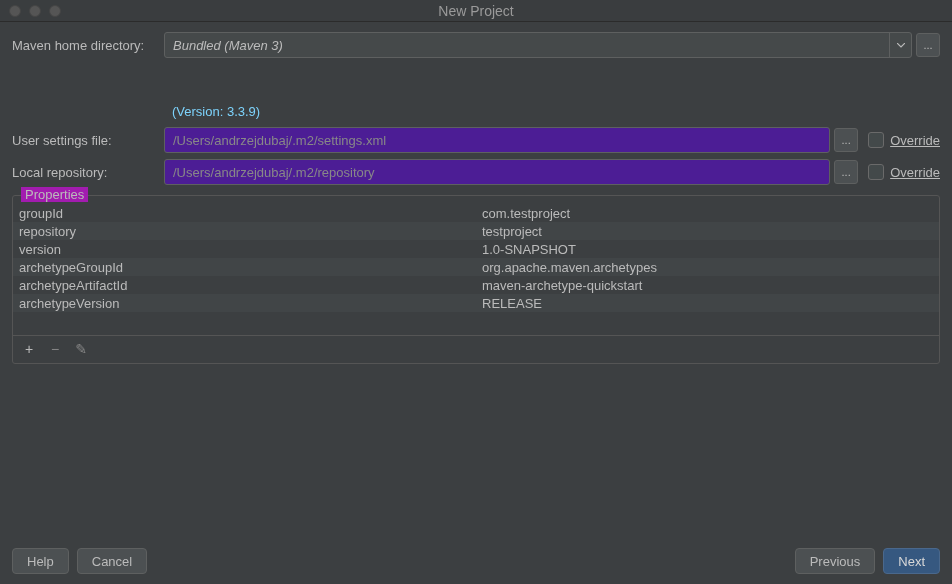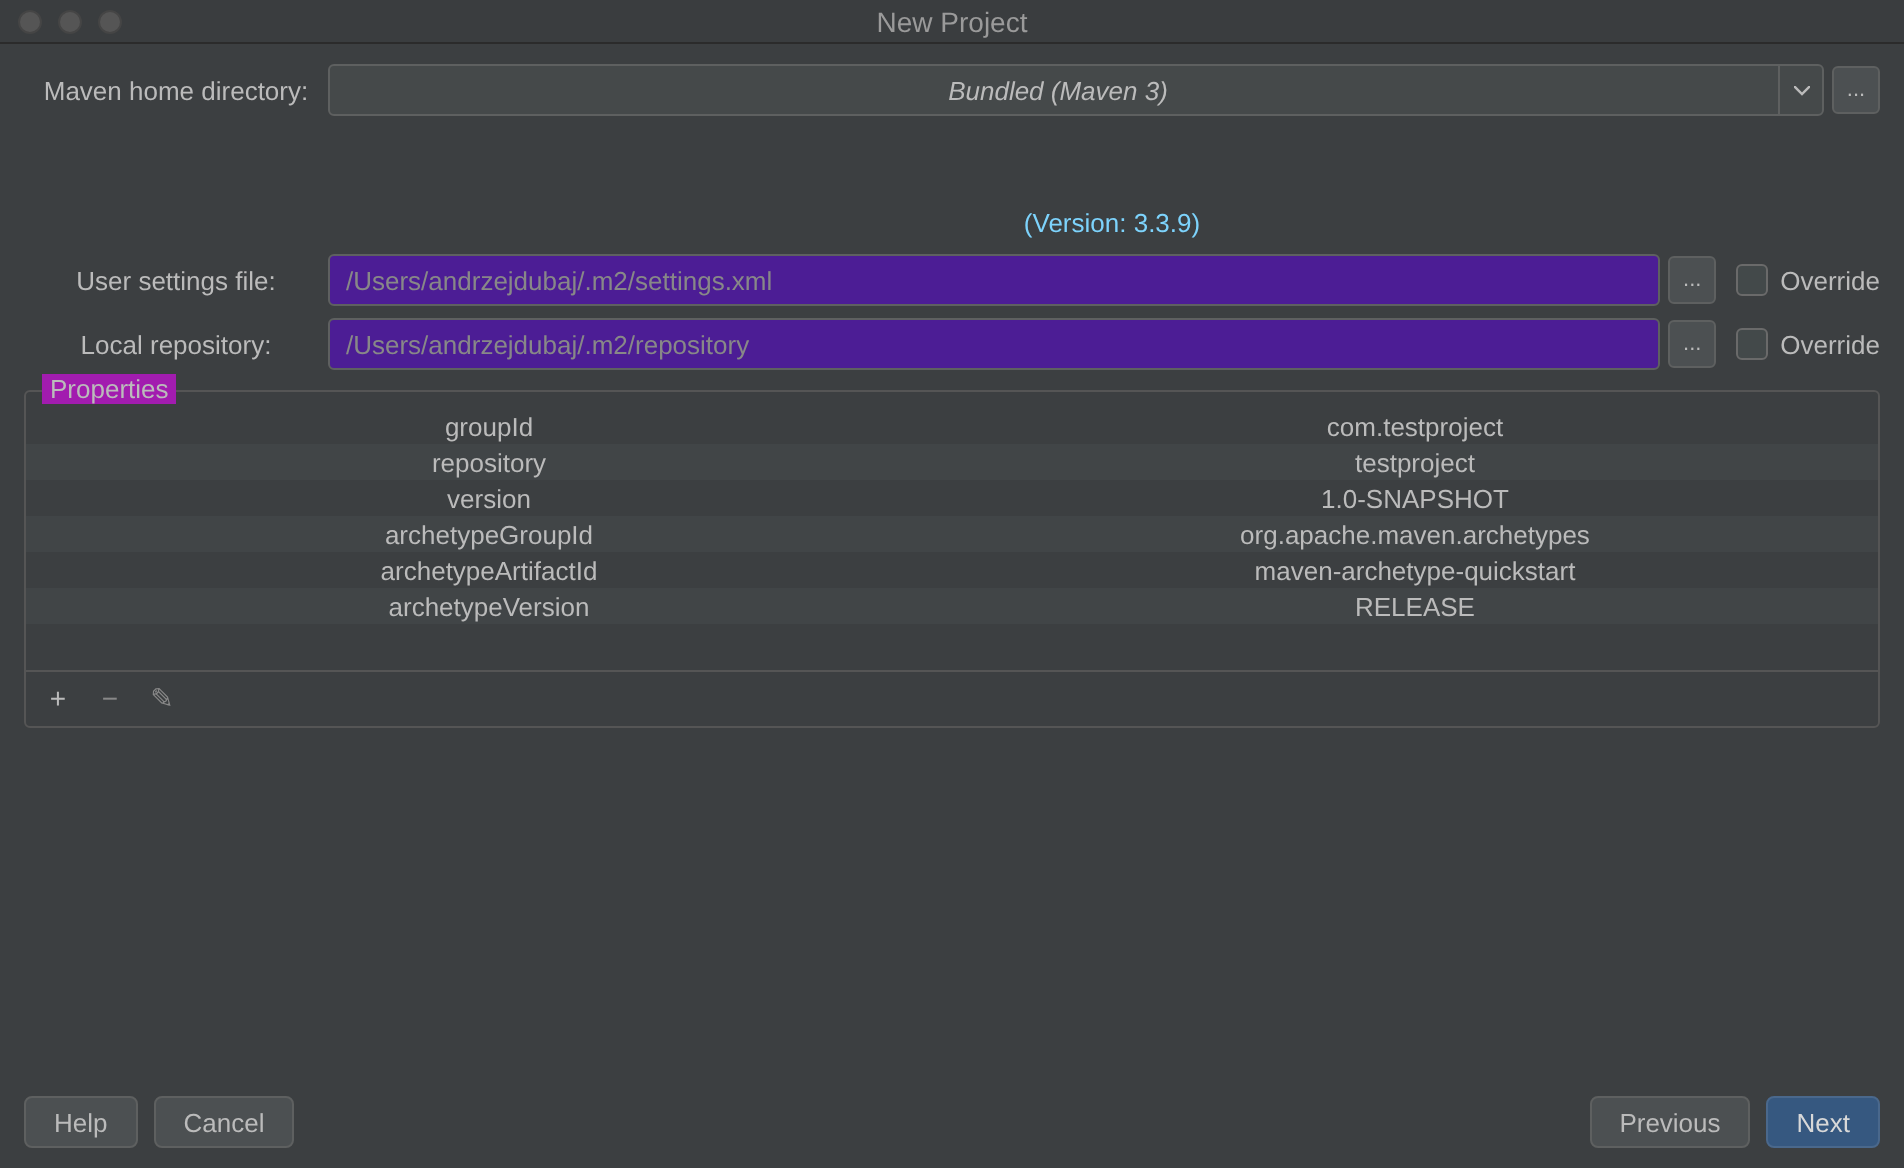--- a/index.html
+++ b/index.html
@@ -40,21 +40,20 @@
       text-align: center;
       color: #9a9a9a;
       font-size: 14px;
       pointer-events: none;
     }
     .content {
       flex: 1;
       padding: 10px 12px 8px 12px;
       display: flex;
       flex-direction: column;
-      text-align: center;
     }
     .form-row {
       display: flex;
       align-items: center;
       margin-bottom: 6px;
       min-height: 26px;
     }
     .form-label {
       width: 152px;
       color: #bbbbbb;
@@ -118,20 +117,21 @@
       padding: 0 8px;
       color: #888;
       display: flex;
       align-items: center;
     }
     .checkbox-wrap {
       display: flex;
       align-items: center;
       gap: 6px;
       margin-left: 6px;
+      text-decoration: underline;
     }
     .checkbox {
       width: 16px;
       height: 16px;
       background: #43494a;
       border: 1px solid #6a6a6a;
       border-radius: 3px;
     }
     .fieldset {
       border: 1px solid #555;

